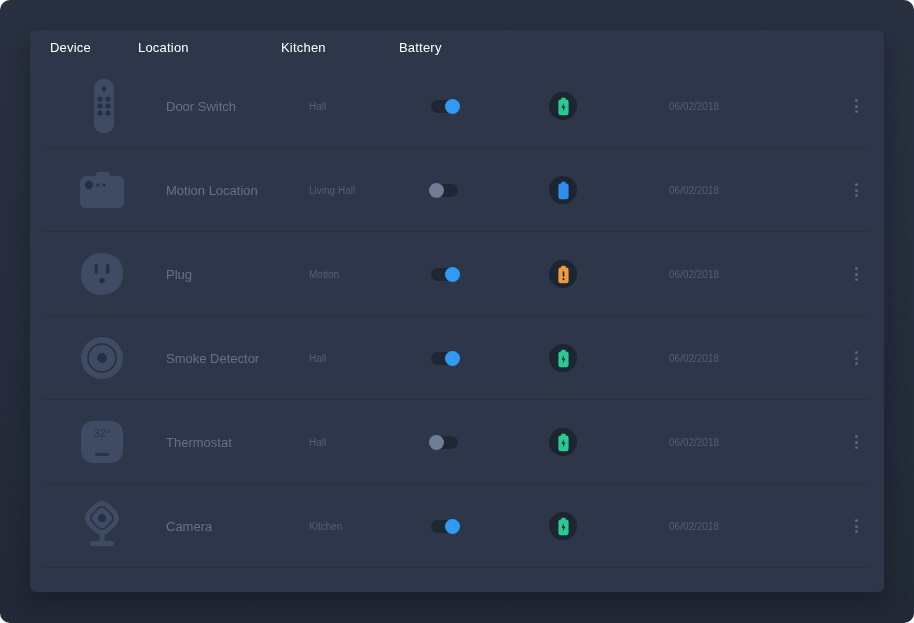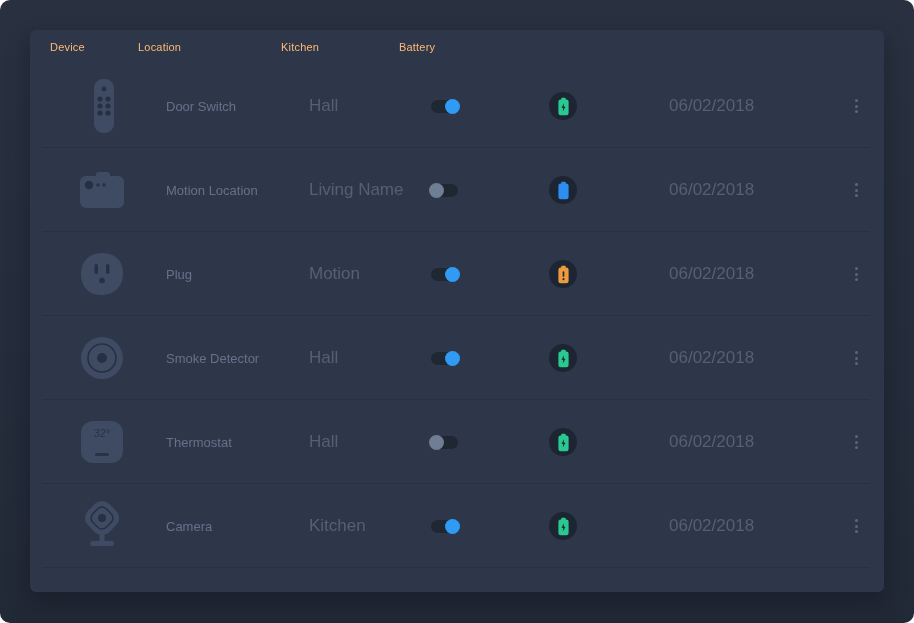--- a/index.html
+++ b/index.html
@@ -20,35 +20,35 @@
     box-shadow: 0 10px 22px rgba(10, 14, 22, 0.35);
   }
   .grid-row {
     display: grid;
     grid-template-columns: 88px 143px 118px 120px 122px 1fr 44px;
     align-items: center;
     padding: 0 18px 0 20px;
   }
   .thead { height: 34px; }
   .th {
-    color: #fdba74;
-    font-size: 11px;
+    color: #ffffff;
+    font-size: 13px;
     font-weight: 400;
     letter-spacing: 0.2px;
   }
   .row { height: 84px; position: relative; padding-left: 48px; }
   .row::after {
     content: "";
     position: absolute;
     left: 12px; right: 14px; bottom: 0;
     height: 1px;
     background: #293140;
   }
   .cell-name { color: #67708a; font-size: 13px; }
-  .cell-loc, .cell-date { color: #555f75; font-size: 17px; }
+  .cell-loc, .cell-date { color: #555f75; font-size: 10px; }
 
   
   .dev-icon { width: 48px; height: 58px; display: flex; align-items: center; justify-content: flex-end; color: #3f4b63; }
   .dev-icon svg { display: block; }
 
   
   .toggle {
     position: relative;
     width: 27px; height: 13px;
     border-radius: 7px;
@@ -151,21 +151,21 @@
       <div class="dev-icon">
         <svg width="48" height="44" viewBox="0 0 48 44">
           <rect x="18" y="4" width="14" height="8" rx="3" fill="currentColor"></rect>
           <rect x="2" y="8" width="44" height="32" rx="6" fill="currentColor"></rect>
           <circle cx="11" cy="17" r="4.2" fill="#273043"></circle>
           <circle cx="20" cy="17" r="1.7" fill="#273043"></circle>
           <circle cx="26" cy="17" r="1.7" fill="#273043"></circle>
         </svg>
       </div>
       <div class="cell-name">Motion Location</div>
-      <div class="cell-loc">Living Name</div>
+      <div class="cell-loc">Living Hall</div>
       <div>
           <div class="toggle off">
             <span class="knob"></span>
           </div>
         </div>
       <div>
           <div class="battery battery-blue full">
         <svg width="13" height="19" viewBox="0 0 14 20">
           <rect x="4.5" y="0.5" width="5" height="3" rx="1.2" fill="currentColor"></rect>
           <rect x="1.5" y="2.5" width="11" height="17" rx="2.5" fill="currentColor"></rect>

